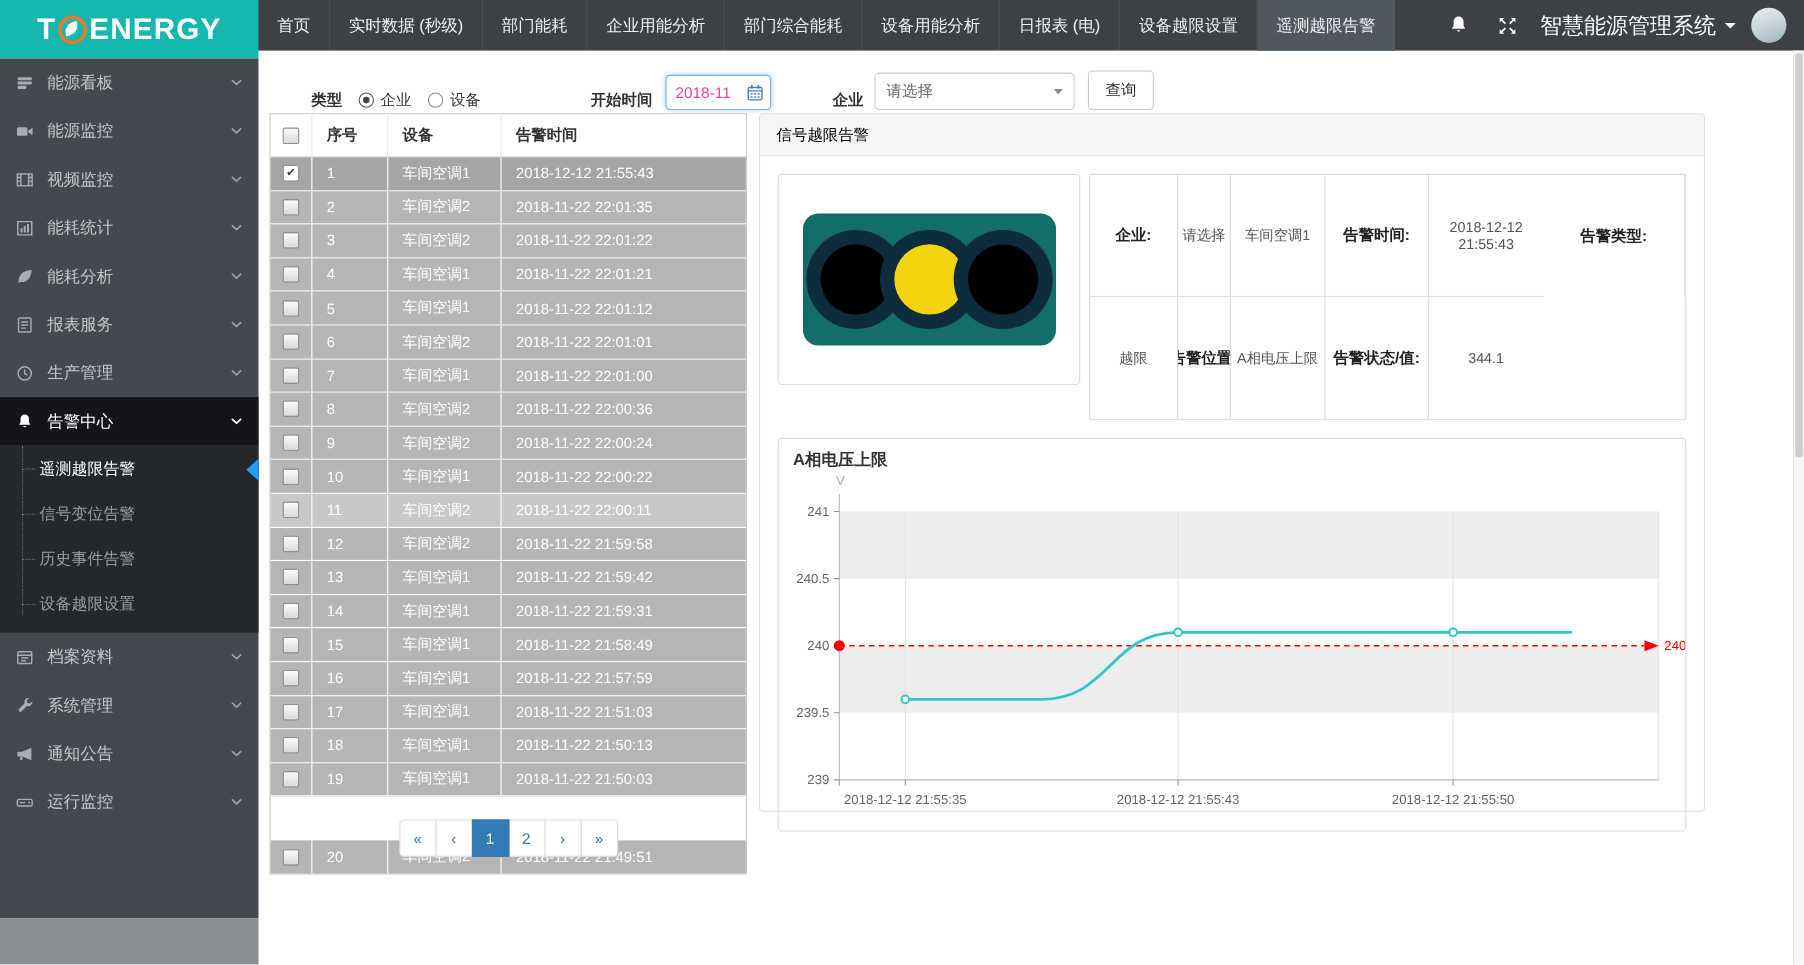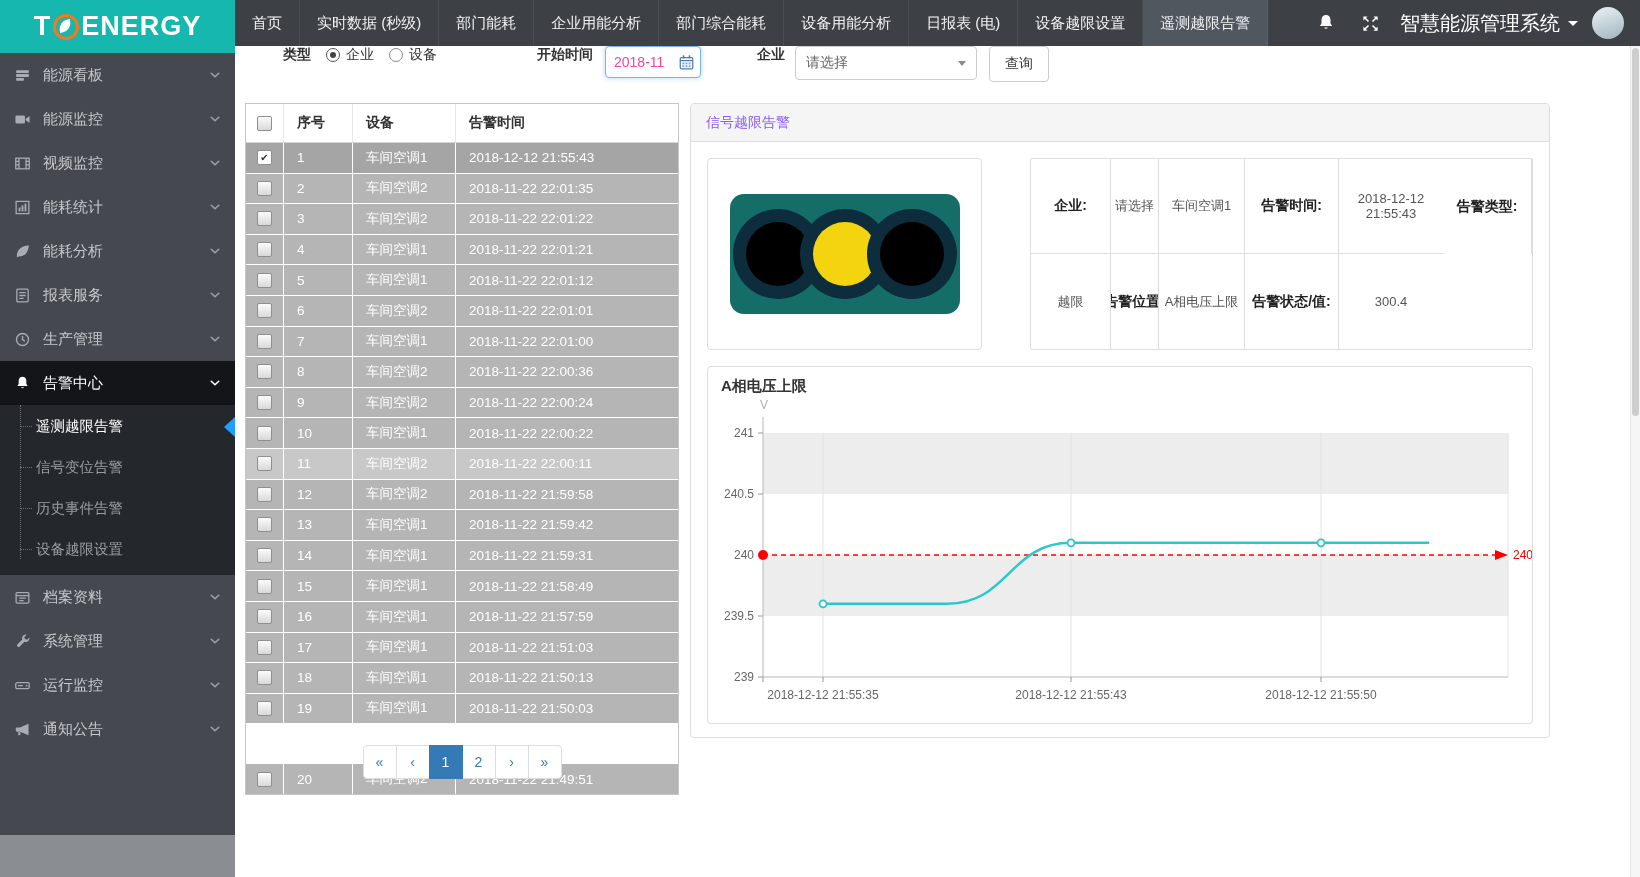--- a/index.html
+++ b/index.html
@@ -32,21 +32,21 @@
   .submenu{background:#24272b;position:relative;padding:1px 0 5px;}
   .submenu::before{content:'';position:absolute;left:20px;top:0;bottom:16px;border-left:1px dotted #6b6f74;}
   .sub-item{height:41px;display:flex;align-items:center;color:#9a9ea3;font-size:14.5px;position:relative;padding-left:20px;cursor:pointer;}
   .stub{width:12px;border-top:1px dotted #6b6f74;margin-right:4px;}
   .sub-item.active{color:#fff;}
   .active-arrow{position:absolute;right:0;top:50%;margin-top:-10px;width:0;height:0;border-top:10px solid transparent;border-bottom:10px solid transparent;border-right:11px solid #1e9fff;}
   .sidebar-footer{position:absolute;left:0;top:835px;width:235px;height:42px;background:#8a8e93;z-index:2;}
 
   
   .main{position:absolute;left:235px;top:46px;right:0;bottom:0;background:#fff;}
-  .filterbar{position:absolute;top:0;left:0;right:0;height:54px;display:flex;align-items:flex-start;padding-left:48px;font-size:14px;color:#333;}
+  .filterbar{position:absolute;top:0;left:0;right:0;height:54px;display:flex;align-items:flex-end;padding-left:48px;font-size:14px;color:#333;}
   .f-label{font-weight:bold;white-space:nowrap;}
   .radio{display:flex;align-items:center;margin-left:15px;gap:6px;cursor:pointer;}
   .radio-circle{width:14px;height:14px;border:1px solid #8b8b8b;border-radius:50%;background:#fff;box-sizing:border-box;position:relative;}
   .radio.sel .radio-circle{border-color:#555;}
   .radio.sel .radio-circle::after{content:'';position:absolute;left:3px;top:3px;width:6px;height:6px;border-radius:50%;background:#444;}
   .ml-lg{margin-left:100px;}
   .ml-md{margin-left:56px;}
   .date-input{margin-left:12px;width:80px;height:30px;border:1px solid #7ab3e8;box-shadow:0 0 5px rgba(90,160,230,.45);border-radius:4px;display:flex;align-items:center;justify-content:space-between;padding:0 6px 0 8px;cursor:text;background:#fff;}
   .date-text{color:#ec4899;font-size:14px;}
   .select{margin-left:10px;width:182px;height:34px;border:1px solid #ccc;border-radius:4px;display:flex;align-items:center;justify-content:space-between;padding:0 10px;color:#666;box-sizing:border-box;cursor:pointer;background:#fff;}
@@ -74,25 +74,25 @@
 
   
   .pagination{position:absolute;left:10px;top:699px;width:434px;display:flex;justify-content:center;}
   .page-btn{min-width:34px;height:34px;padding:0 4px;border:1px solid #ddd;background:#fff;color:#337ab7;display:flex;align-items:center;justify-content:center;font-size:14px;margin-left:-1px;cursor:pointer;box-sizing:border-box;}
   .page-btn:first-child{border-radius:4px 0 0 4px;margin-left:0;}
   .page-btn:last-child{border-radius:0 4px 4px 0;}
   .page-btn.active{background:#337ab7;color:#fff;border-color:#337ab7;z-index:1;}
 
   
   .panel{position:absolute;left:455px;top:57px;width:860px;height:635px;border:1px solid #ddd;border-radius:4px;background:#fff;box-sizing:border-box;}
-  .panel-header{height:37px;background:#f5f5f5;border-bottom:1px solid #ddd;display:flex;align-items:center;padding-left:15px;font-size:14px;color:#8b5cf6;border-radius:4px 4px 0 0;}
+  .panel-header{height:37px;background:#f5f5f5;border-bottom:1px solid #ddd;display:flex;align-items:center;padding-left:15px;font-size:14px;color:#000000;border-radius:4px 4px 0 0;}
   .panel-body{padding:16px;}
   .top-row{display:flex;gap:8px;}
   .light-box{width:275px;height:192px;border:1px solid #ddd;border-radius:4px;display:flex;align-items:center;justify-content:center;box-sizing:border-box;flex:none;}
-  .detail-grid{flex:1;height:192px;border:1px solid #ddd;display:grid;grid-template-columns:80px 48px 86px 94px 104px 1fr;grid-auto-rows:1fr;box-sizing:border-box;border-radius:2px;margin-left:40px;}
+  .detail-grid{flex:1;height:224px;border:1px solid #ddd;display:grid;grid-template-columns:80px 48px 86px 94px 104px 1fr;grid-auto-rows:1fr;box-sizing:border-box;border-radius:2px;}
   .d-cell{display:flex;align-items:center;justify-content:center;font-size:13px;color:#555;border-right:1px solid #ddd;text-align:center;padding:0 4px;overflow:hidden;}
   .d-cell.lab{font-weight:bold;color:#222;font-size:14px;white-space:nowrap;}
   .d-cell.last{border-right:none;}
   .d-cell.r1{border-bottom:1px solid #ddd;}
 
   .chart-box{margin-top:16px;height:358px;border:1px solid #ddd;border-radius:4px;position:relative;box-sizing:border-box;overflow:hidden;}
   .chart-title{position:absolute;left:13px;top:10px;font-size:15px;font-weight:bold;color:#333;}
   #chart-svg{position:absolute;left:0;top:0;}
 
   
@@ -311,41 +311,41 @@
         </span>
         <span class="side-label">系统管理</span>
         <span class="chev">
           <svg viewBox="0 0 24 24" width="12" height="12" fill="none" stroke="currentColor" stroke-width="3.2" stroke-linecap="round" stroke-linejoin="round">
             <path d="M4.5 8.5l7.5 7 7.5-7"></path>
           </svg>
         </span>
       </div>
       <div class="side-item">
         <span class="side-icon">
+          <svg viewBox="0 0 24 24" fill="currentColor">
+            <path d="M20.5 4v16l-12-5H4a1.5 1.5 0 0 1-1.5-1.5v-3A1.5 1.5 0 0 1 4 9h4.5z"></path>
+            <rect x="6" y="15.5" width="3" height="4.5" rx="1"></rect>
+          </svg>
+        </span>
+        <span class="side-label">通知公告</span>
+        <span class="chev">
+          <svg viewBox="0 0 24 24" width="12" height="12" fill="none" stroke="currentColor" stroke-width="3.2" stroke-linecap="round" stroke-linejoin="round">
+            <path d="M4.5 8.5l7.5 7 7.5-7"></path>
+          </svg>
+        </span>
+      </div>
+      <div class="side-item">
+        <span class="side-icon">
           <svg viewBox="0 0 24 24" fill="none" stroke="currentColor" stroke-width="1.8">
             <rect x="2.5" y="8" width="19" height="8.5" rx="2"></rect>
             <circle cx="17.8" cy="12.2" r="1.3" fill="currentColor" stroke="none"></circle>
             <path d="M5.5 12.2h7"></path>
           </svg>
         </span>
         <span class="side-label">运行监控</span>
-        <span class="chev">
-          <svg viewBox="0 0 24 24" width="12" height="12" fill="none" stroke="currentColor" stroke-width="3.2" stroke-linecap="round" stroke-linejoin="round">
-            <path d="M4.5 8.5l7.5 7 7.5-7"></path>
-          </svg>
-        </span>
-      </div>
-      <div class="side-item">
-        <span class="side-icon">
-          <svg viewBox="0 0 24 24" fill="currentColor">
-            <path d="M20.5 4v16l-12-5H4a1.5 1.5 0 0 1-1.5-1.5v-3A1.5 1.5 0 0 1 4 9h4.5z"></path>
-            <rect x="6" y="15.5" width="3" height="4.5" rx="1"></rect>
-          </svg>
-        </span>
-        <span class="side-label">通知公告</span>
         <span class="chev">
           <svg viewBox="0 0 24 24" width="12" height="12" fill="none" stroke="currentColor" stroke-width="3.2" stroke-linecap="round" stroke-linejoin="round">
             <path d="M4.5 8.5l7.5 7 7.5-7"></path>
           </svg>
         </span>
       </div>
     </div>
   <div class="sidebar-footer"></div>
 
   <div class="main">
@@ -591,21 +591,21 @@
               <div class="d-cell lab r1">企业:</div>
               <div class="d-cell r1">请选择</div>
               <div class="d-cell r1">车间空调1</div>
               <div class="d-cell lab r1">告警时间:</div>
               <div class="d-cell r1 last">2018-12-12 21:55:43</div>
               <div class="d-cell lab">告警类型:</div>
               <div class="d-cell">越限</div>
               <div class="d-cell lab">告警位置:</div>
               <div class="d-cell">A相电压上限</div>
               <div class="d-cell lab">告警状态/值:</div>
-              <div class="d-cell last">300.4</div>
+              <div class="d-cell last">344.1</div>
             </div>
         </div>
         <div class="chart-box">
           <div class="chart-title">A相电压上限</div>
           <svg id="chart-svg" width="826" height="354" viewBox="0 0 826 354">
               <rect x="55" y="66" width="745" height="61" fill="#ededed"></rect>
               <rect x="55" y="188" width="745" height="61" fill="#ededed"></rect>
               <line x1="115" y1="66" x2="115" y2="310" stroke="#e2e2e2" stroke-width="1"></line>
               <line x1="363" y1="66" x2="363" y2="310" stroke="#e2e2e2" stroke-width="1"></line>
               <line x1="613" y1="66" x2="613" y2="310" stroke="#e2e2e2" stroke-width="1"></line>

